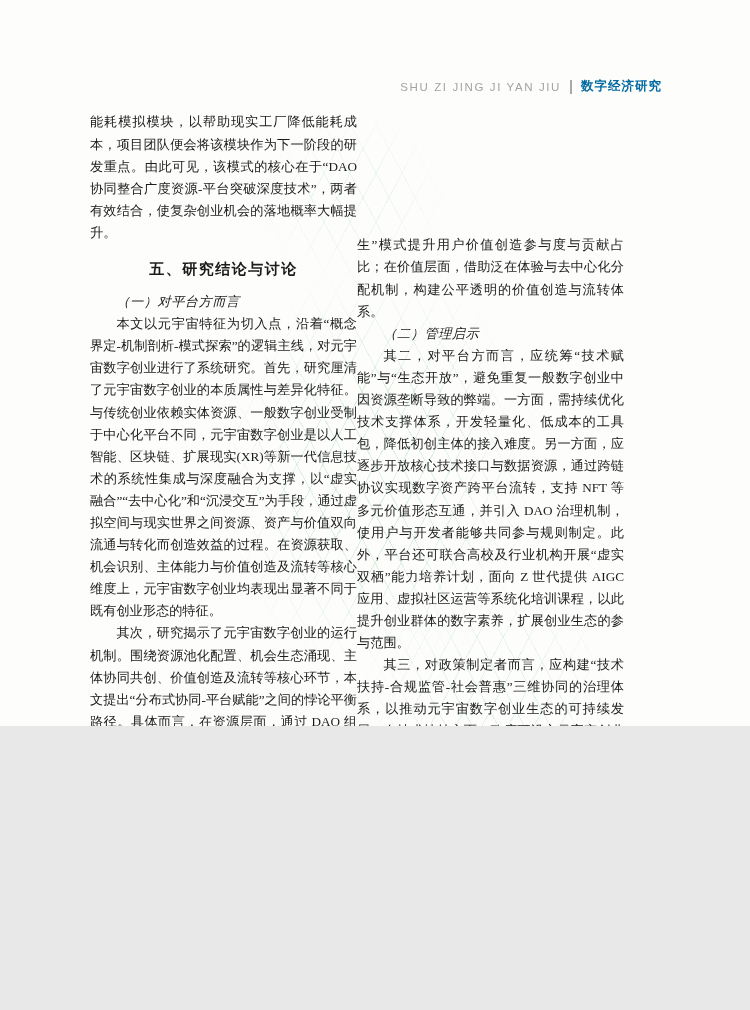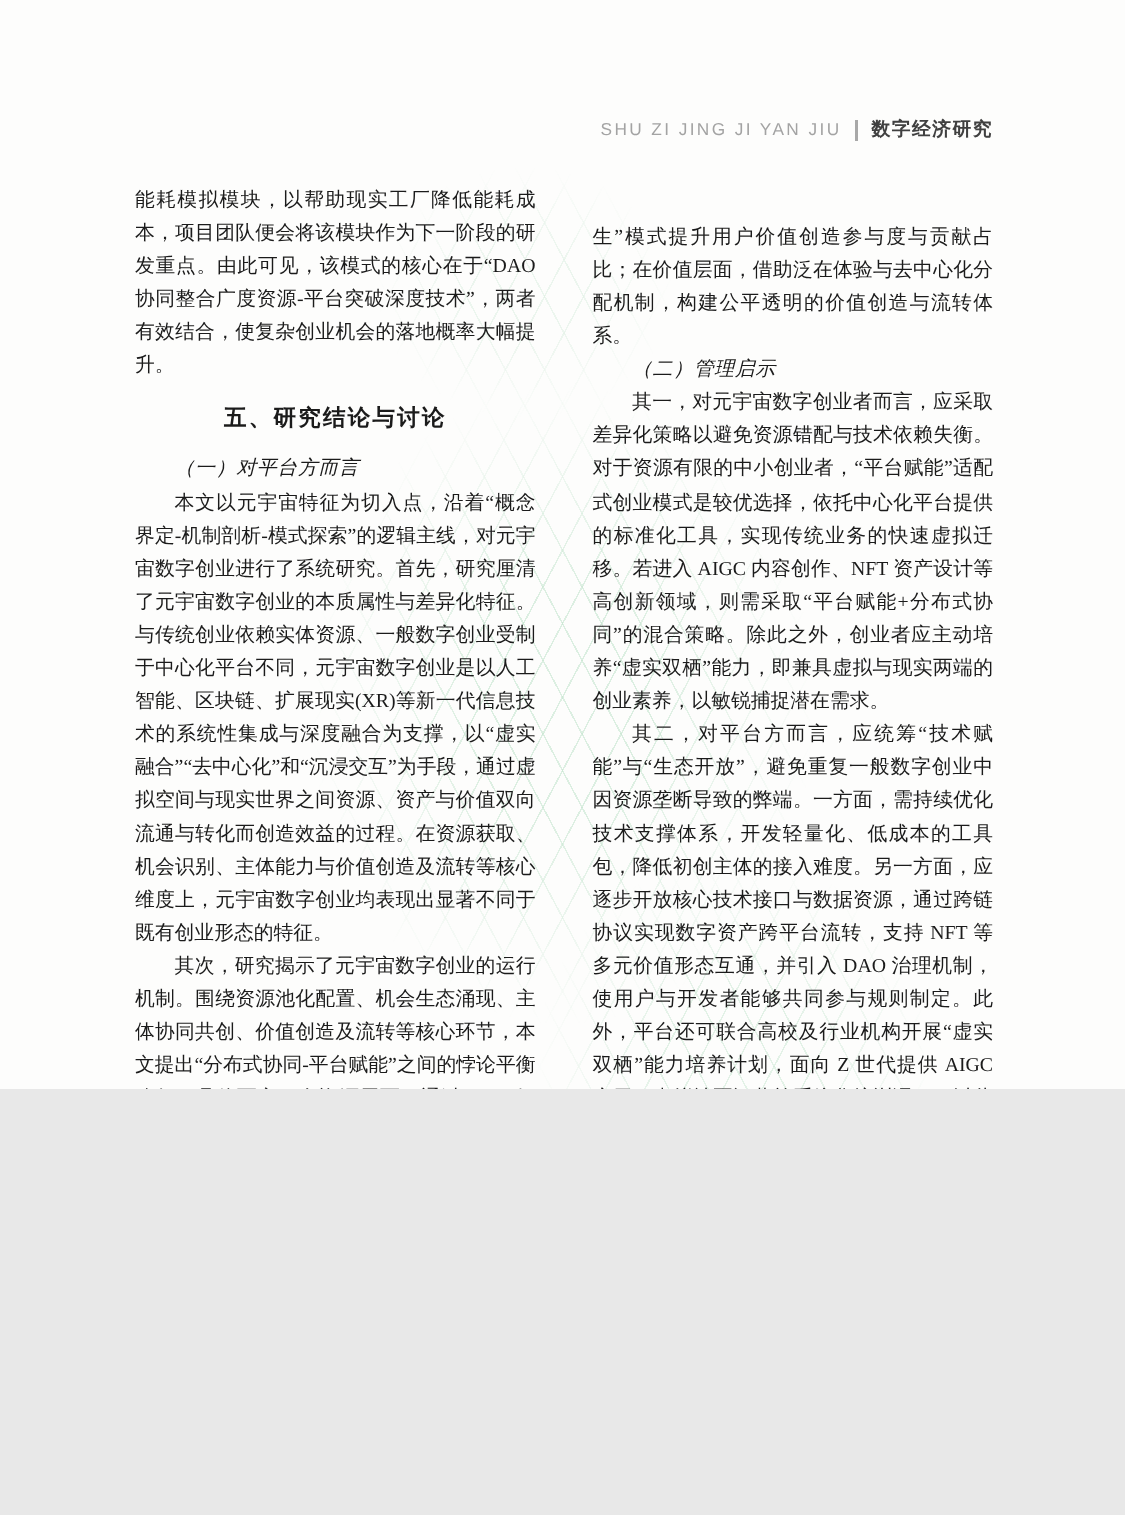--- a/index.html
+++ b/index.html
@@ -27,26 +27,26 @@
   
   .hdr {
     position:absolute; top:78px; right:88px;
     display:flex; align-items:center; gap:9px;
   }
   .hdr-pinyin {
     font-family:"Liberation Sans","DejaVu Sans",sans-serif;
     font-size:11.5px; letter-spacing:1.6px; color:#a3a3a3;
   }
   .hdr-bar { width:2px; height:14px; background:#a8a8a8; }
-  .hdr-cn { font-size:12.5px; color:#404040; font-weight:bold; letter-spacing:1px; }
+  .hdr-cn { font-size:12.5px; color:#0369a1; font-weight:bold; letter-spacing:1px; }
 
   
   .columns {
     position:absolute; left:90px; top:101px; width:572px; height:797px;
-    display:flex; gap:38px; overflow:hidden; align-items:flex-end;
+    display:flex; overflow:hidden; align-items:center;
   }
   .col { width:267px; font-size:13.2px; line-height:22.1px; text-align:justify; }
   .col p { margin:0; text-indent:2em; }
   .col p.noindent { text-indent:0; }
   h2.section {
     font-size:15px; font-weight:bold; text-align:center;
     margin:14px 0 11px; letter-spacing:1.5px; text-indent:0;
   }
   .sub { font-style:italic; font-weight:400; margin:3px 0 2px; letter-spacing:.5px; }
   .prop b { font-weight:bold; margin-right:.7em; }
@@ -93,21 +93,20 @@
       <p class="noindent">能耗模拟模块，以帮助现实工厂降低能耗成本，项目团队便会将该模块作为下一阶段的研发重点。由此可见，该模式的核心在于“DAO 协同整合广度资源-平台突破深度技术”，两者有效结合，使复杂创业机会的落地概率大幅提升。</p>
       <h2 class="section">五、研究结论与讨论</h2>
       <p class="sub noindent" style="text-indent:2em">（一）对平台方而言</p>
       <p>本文以元宇宙特征为切入点，沿着“概念界定-机制剖析-模式探索”的逻辑主线，对元宇宙数字创业进行了系统研究。首先，研究厘清了元宇宙数字创业的本质属性与差异化特征。与传统创业依赖实体资源、一般数字创业受制于中心化平台不同，元宇宙数字创业是以人工智能、区块链、扩展现实(XR)等新一代信息技术的系统性集成与深度融合为支撑，以“虚实融合”“去中心化”和“沉浸交互”为手段，通过虚拟空间与现实世界之间资源、资产与价值双向流通与转化而创造效益的过程。在资源获取、机会识别、主体能力与价值创造及流转等核心维度上，元宇宙数字创业均表现出显著不同于既有创业形态的特征。</p>
       <p>其次，研究揭示了元宇宙数字创业的运行机制。围绕资源池化配置、机会生态涌现、主体协同共创、价值创造及流转等核心环节，本文提出“分布式协同-平台赋能”之间的悖论平衡路径。具体而言，在资源层面，通过 DAO 组织与中心化平台形成“分布式整合+智能适配”机制，缓解算力成本高企与数据孤岛问题；在机会层面，AIGC 与 VR 沉浸模拟结合，推动机会识别从“经验驱动”转向“想象力驱动”，降低识别误差率并扩展机会边界；在主体层面，数字分身打破现实身份约束，降低弱势群体的参与门槛，DAO“共识共</p>
     </section>
 
     <section class="col">
       <p class="noindent">生”模式提升用户价值创造参与度与贡献占比；在价值层面，借助泛在体验与去中心化分配机制，构建公平透明的价值创造与流转体系。</p>
       <p class="sub">（二）管理启示</p>
-      <p>其一，对元宇宙数字创业者而言，应采取差异化策略以避免资源错配与技术依赖失衡。对于资源有限的中小创业者，“平台赋能”适配式创业模式是较优选择，依托中心化平台提供的标准化工具，实现传统业务的快速虚拟迁移。若进入 AIGC 内容创作、NFT 资产设计等高创新领域，则需采取“平台赋能+分布式协同”的混合策略。除此之外，创业者应主动培养“虚实双栖”能力，即兼具虚拟与现实两端的创业素养，以敏锐捕捉潜在需求。</p>
       <p>其二，对平台方而言，应统筹“技术赋能”与“生态开放”，避免重复一般数字创业中因资源垄断导致的弊端。一方面，需持续优化技术支撑体系，开发轻量化、低成本的工具包，降低初创主体的接入难度。另一方面，应逐步开放核心技术接口与数据资源，通过跨链协议实现数字资产跨平台流转，支持 NFT 等多元价值形态互通，并引入 DAO 治理机制，使用户与开发者能够共同参与规则制定。此外，平台还可联合高校及行业机构开展“虚实双栖”能力培养计划，面向 Z 世代提供 AIGC 应用、虚拟社区运营等系统化培训课程，以此提升创业群体的数字素养，扩展创业生态的参与范围。</p>
       <p>其三，对政策制定者而言，应构建“技术扶持-合规监管-社会普惠”三维协同的治理体系，以推动元宇宙数字创业生态的可持续发展。在技术扶持方面，政府可设立元宇宙创业专项基</p>
     </section>
 
   </div>
 
   <div class="foot">
     <div class="foot-meta">
       <div>2034 年第 1 期　总第 432 期</div>
       <div>分布式协同整合资源</div>

